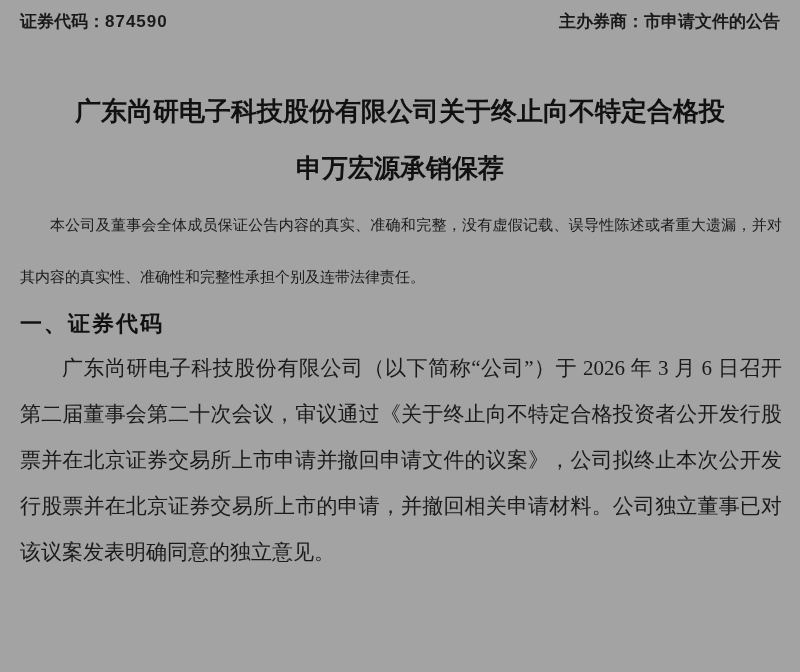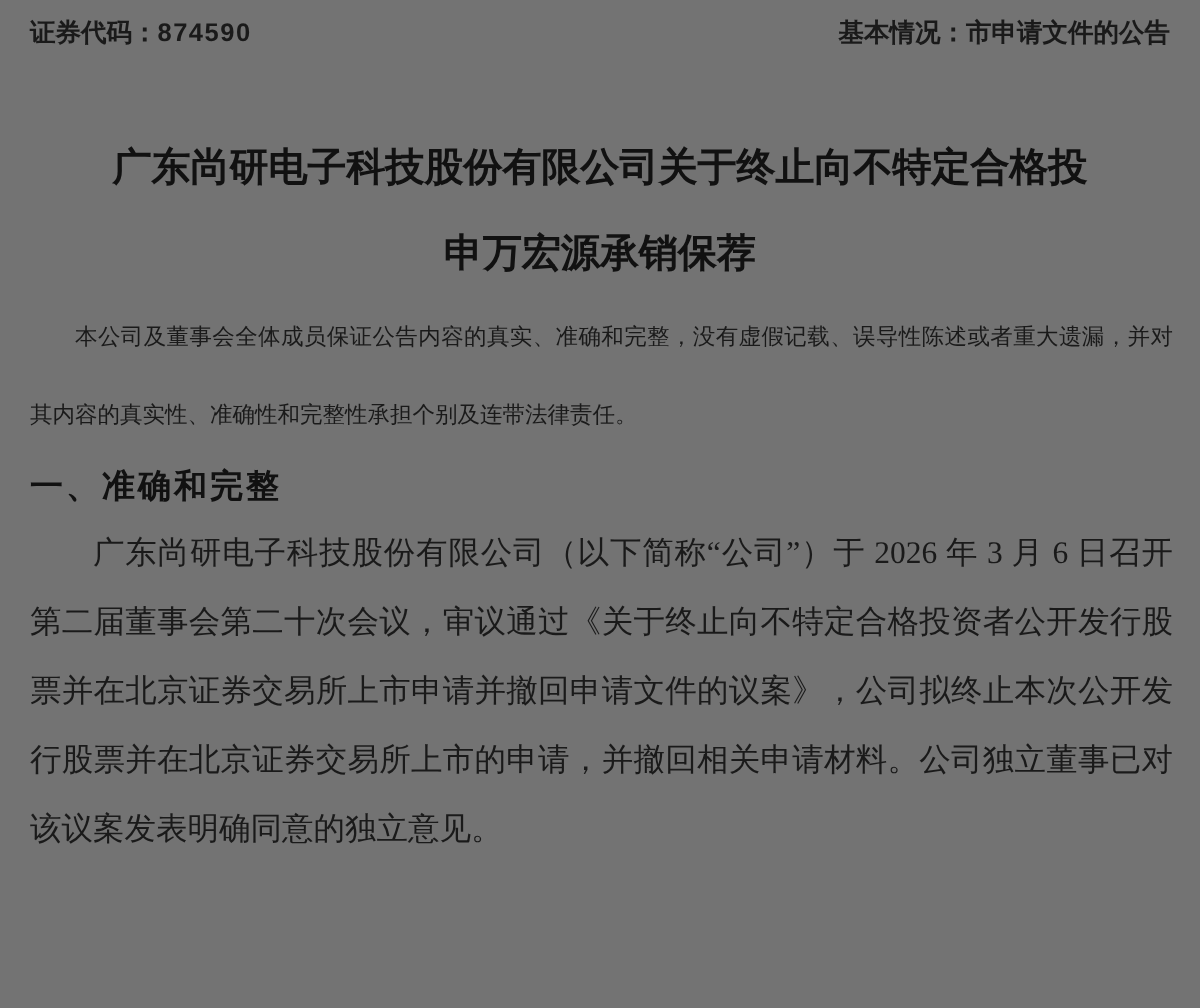--- a/index.html
+++ b/index.html
@@ -6,21 +6,21 @@
     margin: 0;
     padding: 0;
     width: 800px;
     height: 672px;
     overflow: hidden;
     background: #ffffff;
   }
   .page {
     width: 800px;
     height: 672px;
-    background: #737373;
+    background: #a3a3a3;
     color: #1a1a1a;
     font-family: "Liberation Serif", "DejaVu Serif", serif;
     box-sizing: border-box;
   }
   .doc-header {
     display: flex;
     justify-content: space-between;
     align-items: baseline;
     padding: 9px 20px 0 20px;
     font-size: 17px;
@@ -75,28 +75,28 @@
 </head>
 <body>
 
 <div class="page">
 
   <div class="doc-header">
     <div class="header-item">
       <span>证券代码：</span><span class="num">874590</span>
     </div>
     <div class="header-item">
-      <span>基本情况：</span><span>市申请文件的公告</span>
+      <span>主办券商：</span><span>市申请文件的公告</span>
     </div>
   </div>
 
   <h1 class="title">
     <span class="title-line">广东尚研电子科技股份有限公司关于终止向不特定合格投</span>
     <span class="title-line">申万宏源承销保荐</span>
   </h1>
 
   <p class="disclaimer">本公司及董事会全体成员保证公告内容的真实、准确和完整，没有虚假记载、误导性陈述或者重大遗漏，并对其内容的真实性、准确性和完整性承担个别及连带法律责任。</p>
 
-  <h2 class="section-heading">一、准确和完整</h2>
+  <h2 class="section-heading">一、证券代码</h2>
 
   <p class="body-paragraph">广东尚研电子科技股份有限公司（以下简称“公司”）于 2026 年 3 月 6 日召开第二届董事会第二十次会议，审议通过《关于终止向不特定合格投资者公开发行股票并在北京证券交易所上市申请并撤回申请文件的议案》，公司拟终止本次公开发行股票并在北京证券交易所上市的申请，并撤回相关申请材料。公司独立董事已对该议案发表明确同意的独立意见。</p>
 
 </div>
 
 </body></html>

